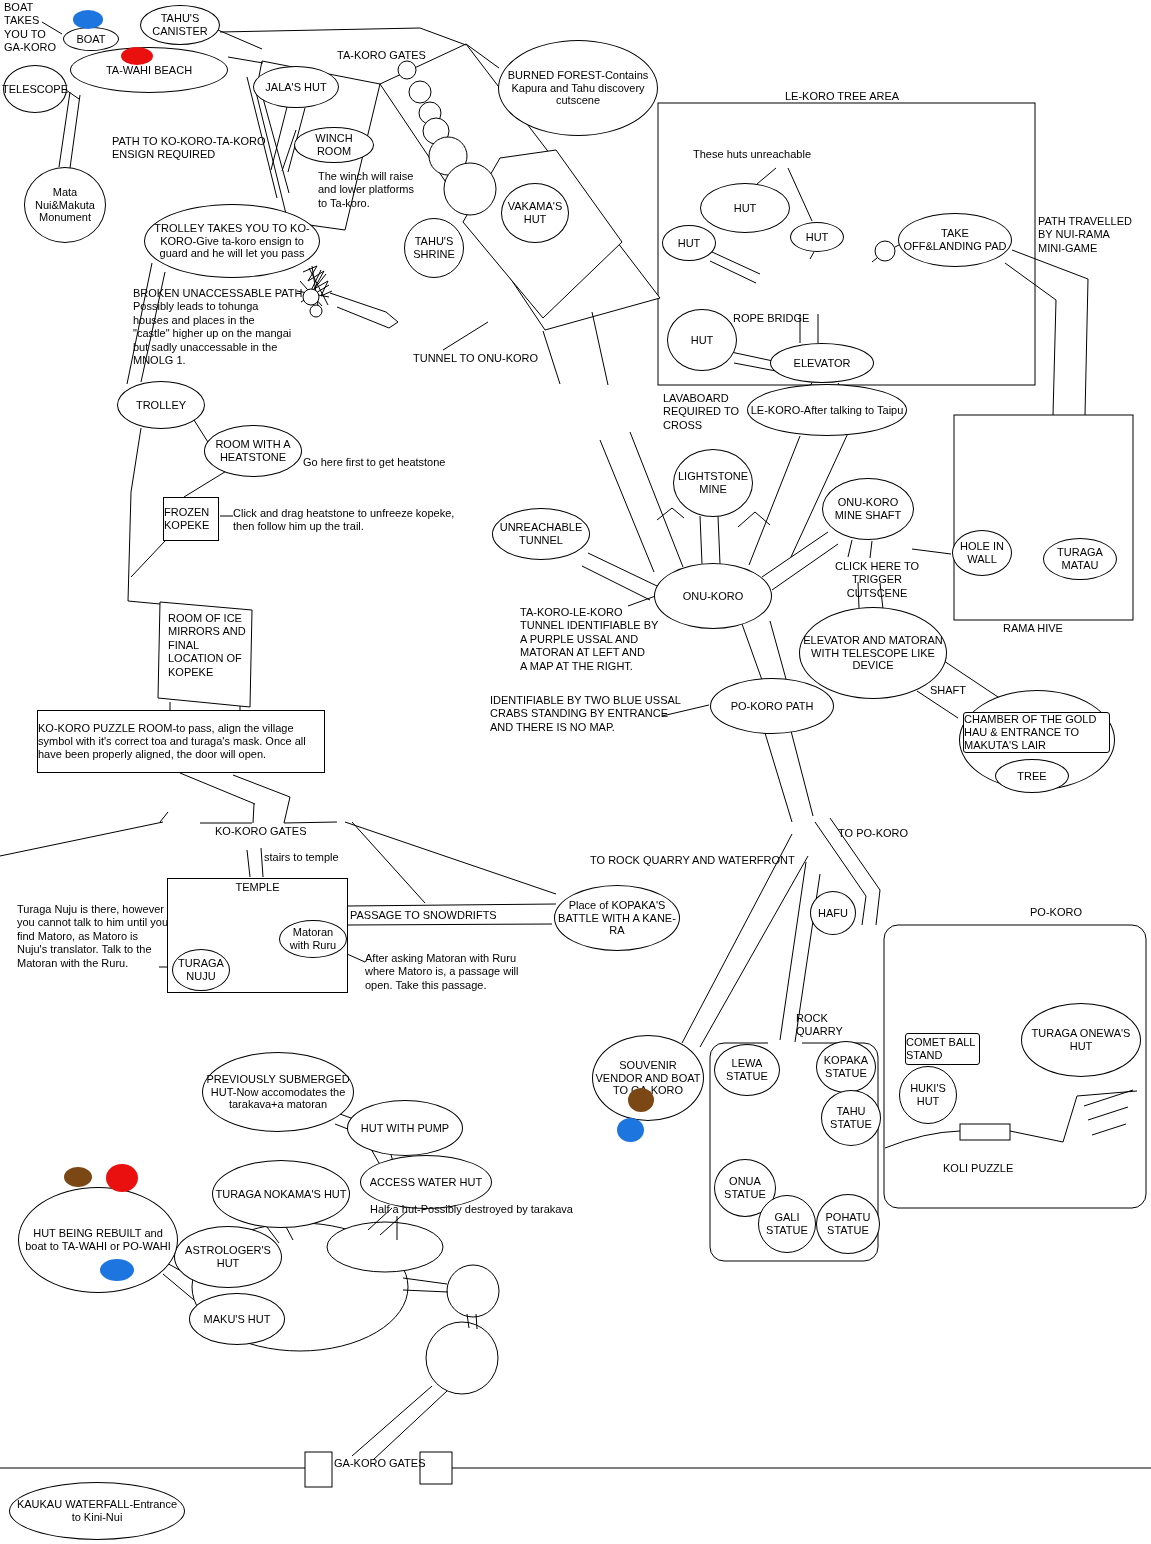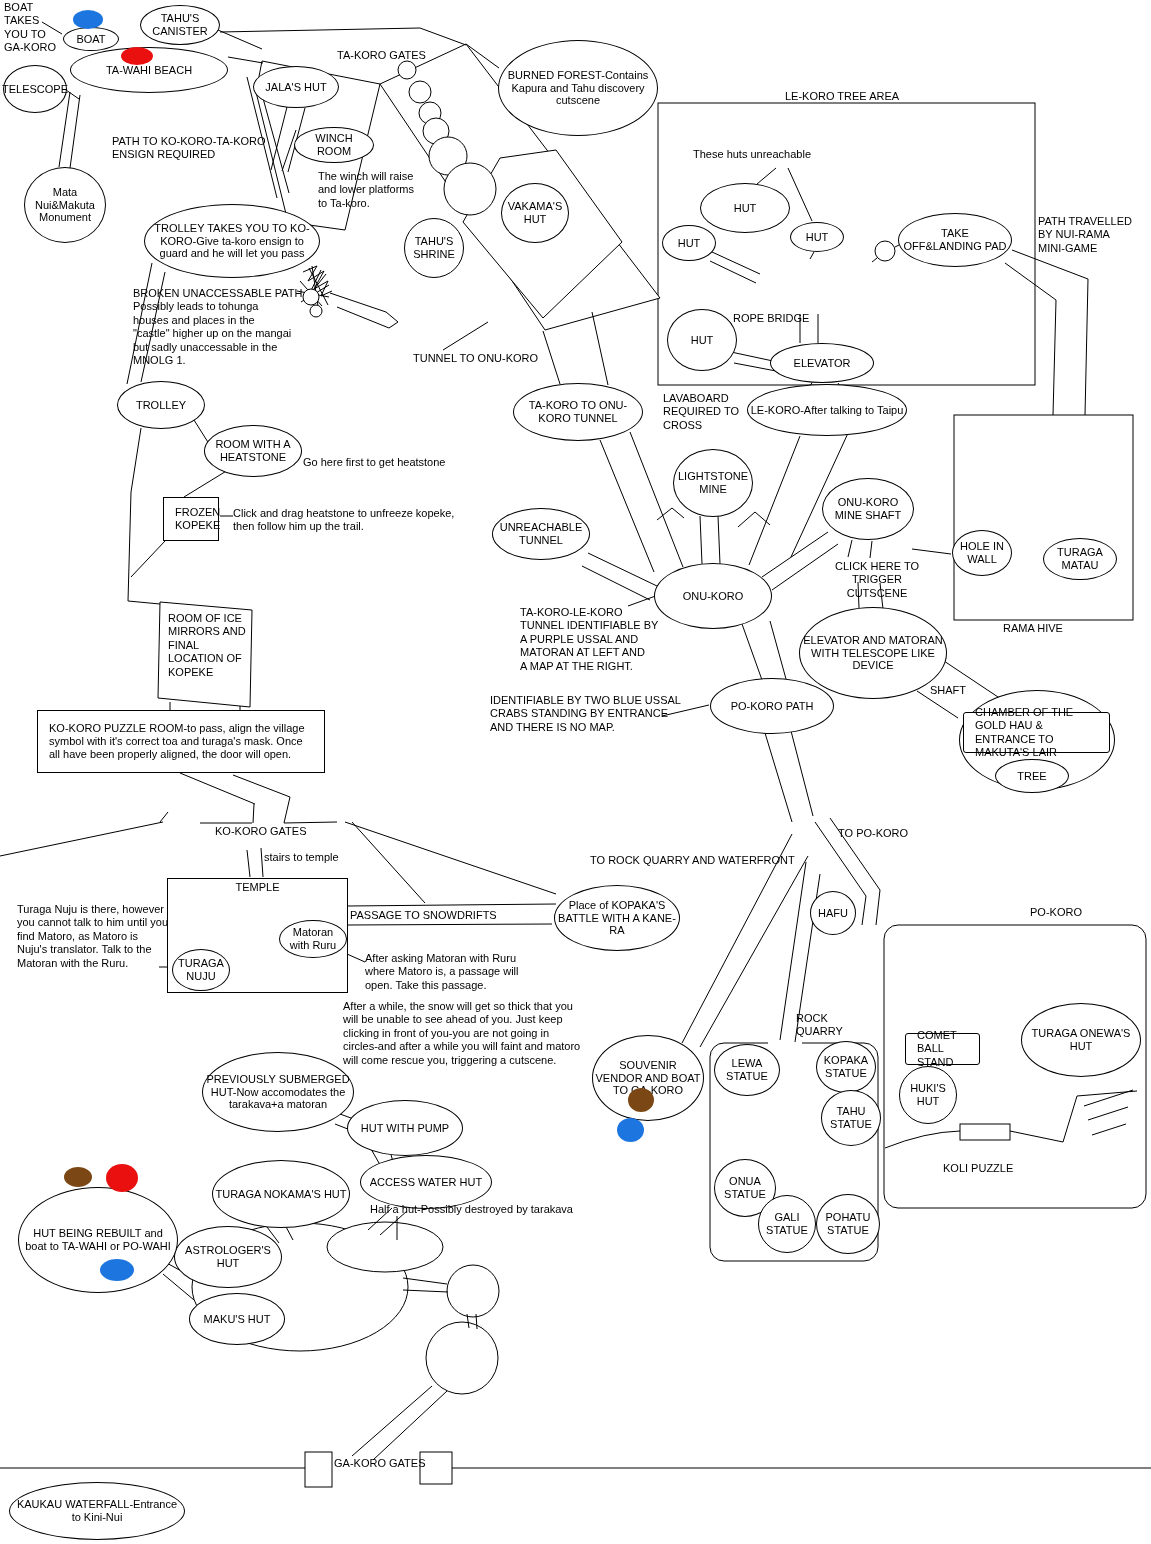--- a/index.html
+++ b/index.html
@@ -4,21 +4,21 @@
 <style>
   html,body{margin:0;padding:0;background:#fff;}
   #map{position:relative;width:1151px;height:1544px;background:#fff;overflow:hidden;
        font-family:"Liberation Sans",sans-serif;color:#000;}
   svg.lines{position:absolute;left:0;top:0;z-index:1;}
   .ell{position:absolute;border:1px solid #000;border-radius:50%;background:#fff;
        display:flex;align-items:center;justify-content:center;text-align:center;
        font-size:11px;line-height:1.15;padding:2px;box-sizing:border-box;z-index:2;}
   .box{position:absolute;border:1px solid #000;background:#fff;display:flex;
        align-items:center;justify-content:flex-start;text-align:left;
-       font-size:11px;line-height:1.2;padding:2px 11px;box-sizing:border-box;z-index:2;}
+       font-size:11px;line-height:1.2;padding:2px 0;box-sizing:border-box;z-index:2;}
   .rounded{border-radius:3px;}
   .toplabel{align-items:flex-start;justify-content:center;text-align:center;}
   .txt{position:absolute;white-space:pre-line;font-size:11px;line-height:1.22;z-index:3;}
   .center{text-align:center;}
   .dot{position:absolute;border-radius:50%;z-index:4;}
 </style>
 </head>
 <body>
 
 <div id="map">
@@ -219,21 +219,20 @@
 <div class="ell" style="left:294px;top:127px;width:80px;height:36px">WINCH ROOM</div>
 <div class="ell" style="left:404px;top:218px;width:60px;height:60px">TAHU'S SHRINE</div>
 <div class="ell" style="left:501px;top:183px;width:68px;height:60px">VAKAMA'S HUT</div>
 <div class="ell" style="left:498px;top:40px;width:160px;height:96px">BURNED FOREST-Contains Kapura and Tahu discovery cutscene</div>
 <div class="ell" style="left:700px;top:183px;width:90px;height:50px">HUT</div>
 <div class="ell" style="left:662px;top:225px;width:54px;height:36px">HUT</div>
 <div class="ell" style="left:790px;top:222px;width:54px;height:30px">HUT</div>
 <div class="ell" style="left:898px;top:213px;width:114px;height:54px">TAKE OFF&amp;LANDING PAD</div>
 <div class="ell" style="left:667px;top:309px;width:70px;height:62px">HUT</div>
 <div class="ell" style="left:770px;top:343px;width:104px;height:40px">ELEVATOR</div>
-<div class="ell" style="left:513px;top:383px;width:130px;height:58px">TA-KORO TO ONU-KORO TUNNEL</div>
 <div class="ell" style="left:747px;top:384px;width:160px;height:52px">LE-KORO-After talking to Taipu</div>
 <div class="ell" style="left:673px;top:449px;width:80px;height:68px">LIGHTSTONE MINE</div>
 <div class="ell" style="left:492px;top:508px;width:98px;height:52px">UNREACHABLE TUNNEL</div>
 <div class="ell" style="left:654px;top:563px;width:118px;height:66px">ONU-KORO</div>
 <div class="ell" style="left:822px;top:478px;width:92px;height:62px">ONU-KORO MINE SHAFT</div>
 <div class="ell" style="left:952px;top:530px;width:60px;height:46px">HOLE IN WALL</div>
 <div class="ell" style="left:1043px;top:538px;width:74px;height:42px">TURAGA MATAU</div>
 <div class="ell" style="left:799px;top:607px;width:148px;height:92px">ELEVATOR AND MATORAN WITH TELESCOPE LIKE DEVICE</div>
 <div class="ell" style="left:959px;top:690px;width:156px;height:100px"></div>
 <div class="box rounded" style="left:963px;top:712px;width:147px;height:41px">CHAMBER OF THE GOLD HAU &amp; ENTRANCE TO MAKUTA'S LAIR</div>
@@ -320,25 +319,20 @@
 <div class="txt" style="left:264px;top:851px">stairs to temple</div>
 <div class="txt" style="left:17px;top:903px">Turaga Nuju is there, however
 you cannot talk to him until you
 find Matoro, as Matoro is
 Nuju's translator.  Talk to the
 Matoran with the Ruru.</div>
 <div class="txt" style="left:350px;top:909px">PASSAGE TO SNOWDRIFTS</div>
 <div class="txt" style="left:365px;top:952px">After asking Matoran with Ruru
 where Matoro is, a passage will
 open.  Take this passage.</div>
-<div class="txt" style="left:343px;top:1000px">After a while, the snow will get so thick that you
-will be unable to see ahead of you.  Just keep
-clicking in front of you-you are not going in
-circles-and after a while you will faint and matoro
-will come rescue you, triggering a cutscene.</div>
 <div class="txt" style="left:796px;top:1012px">ROCK
 QUARRY</div>
 <div class="txt" style="left:943px;top:1162px">KOLI PUZZLE</div>
 <div class="txt" style="left:370px;top:1203px">Half a hut-Possibly destroyed by tarakava</div>
 <div class="txt" style="left:334px;top:1457px">GA-KORO GATES</div>
 
 <div class="dot" style="left: 73px; top: 10px; width: 30px; height: 19px; background: rgb(29, 118, 224);"></div>
 <div class="dot" style="left: 121px; top: 47px; width: 32px; height: 18px; background: rgb(234, 16, 16);"></div>
 <div class="dot" style="left: 628px; top: 1088px; width: 26px; height: 24px; background: rgb(123, 71, 21);"></div>
 <div class="dot" style="left: 617px; top: 1118px; width: 27px; height: 24px; background: rgb(29, 118, 224);"></div>

